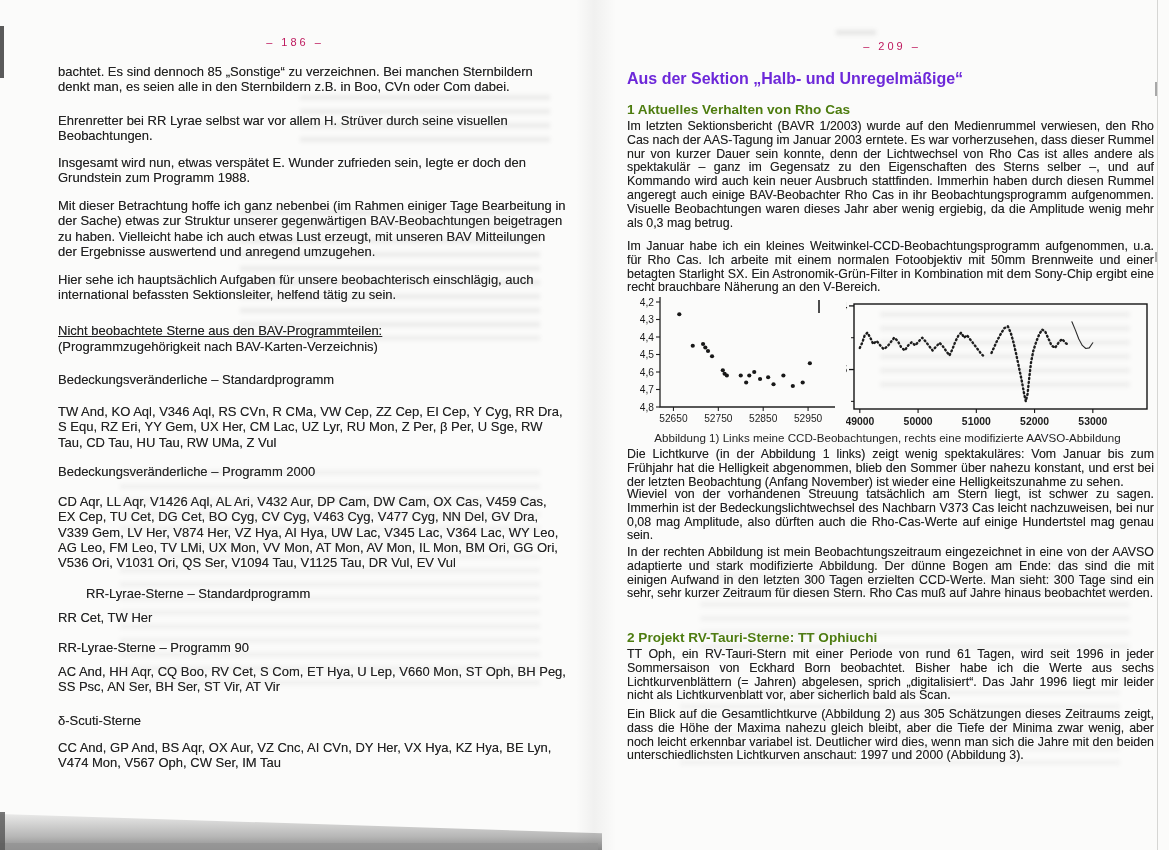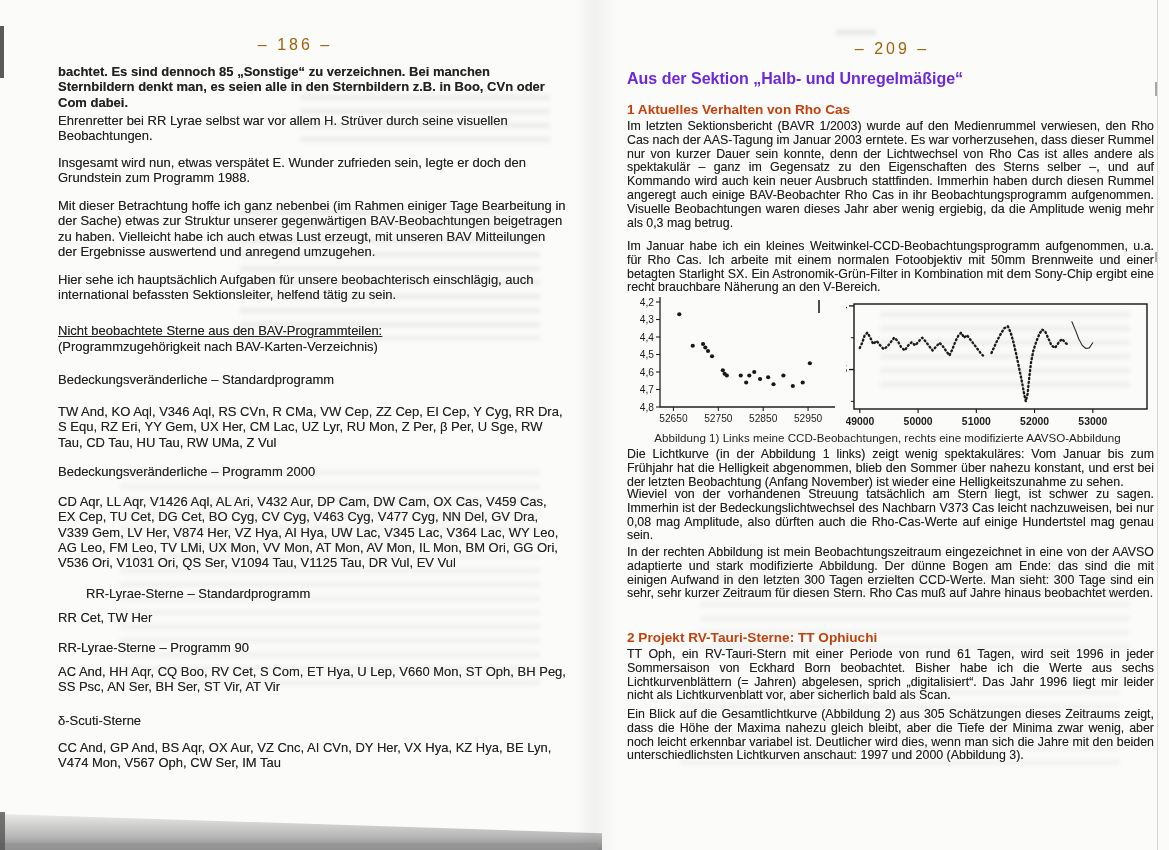--- a/index.html
+++ b/index.html
@@ -2,25 +2,25 @@
 <html><head>
 <meta charset="utf-8">
 <style>
   html,body{margin:0;padding:0;background:#e8e8e6;}
   .scan{position:relative;width:1169px;height:850px;background:#fbfbfa;overflow:hidden;
         font-family:"Liberation Sans","DejaVu Sans",sans-serif;color:#212121;}
   .page{position:absolute;top:0;height:850px;}
   .page-left{left:0;width:590px;}
   .page-right{left:590px;width:579px;}
   .abs{position:absolute;}
-  .pagenum{font-size:16px;letter-spacing:3px;color:#a16207;}
+  .pagenum{font-size:11px;letter-spacing:3px;color:#be185d;}
   .lp{font-size:13px;line-height:15.3px;color:#222;text-shadow:0 0 .4px rgba(50,50,50,.55);}
   .rp{font-size:12.4px;line-height:13.8px;text-align:justify;color:#1f1f1f;text-shadow:0 0 .4px rgba(50,50,50,.5);}
   .doc-title{font-size:16px;font-weight:700;text-align:left;color:#6d28d9;}
-  .sec-head{font-size:13.6px;font-weight:700;color:#c2410c;}
+  .sec-head{font-size:13.6px;font-weight:700;color:#4d7c0f;}
   .u{text-decoration:underline;}
   .caption{font-size:11.6px;text-align:center;color:#242424;}
   .gutter{position:absolute;left:576px;top:0;width:40px;height:850px;
           background:linear-gradient(90deg,rgba(0,0,0,0),rgba(0,0,0,.045) 45%,rgba(0,0,0,0));}
   .shadow-bl{position:absolute;left:0;top:806px;width:602px;height:44px;
              background:linear-gradient(180deg,rgba(0,0,0,0),rgba(125,125,125,.55) 70%,rgba(100,100,100,.75));
              clip-path:polygon(0 18%,100% 62%,100% 100%,0 100%);}
   .shadow-bl2{position:absolute;left:0;top:843px;width:598px;height:7px;background:#949494;opacity:.75;}
   .notch-tl{position:absolute;left:0;top:26px;width:4px;height:52px;background:#3d3d3d;opacity:.85;}
   .sliver-bl{position:absolute;left:0;top:812px;width:5px;height:38px;background:#555;opacity:.8;}
@@ -32,21 +32,21 @@
   svg text{font-family:"Liberation Sans","DejaVu Sans",sans-serif;fill:#1c1c1c;}
 </style>
 </head>
 <body>
 
 <div class="scan">
 
   <div class="page page-left">
     <div class="abs pagenum" style="left:0;top:36px;width:590px;text-align:center;">–  186  –</div>
 
-    <p class="abs lp" style="left:58px;top:64px;width:508px;margin:0;font-weight:bold;">bachtet. Es sind dennoch 85 „Sonstige“ zu verzeichnen. Bei manchen Sternbildern denkt man, es seien alle in den Sternbildern z.B. in Boo, CVn oder Com dabei.</p>
+    <p class="abs lp" style="left:58px;top:64px;width:508px;margin:0;">bachtet. Es sind dennoch 85 „Sonstige“ zu verzeichnen. Bei manchen Sternbildern denkt man, es seien alle in den Sternbildern z.B. in Boo, CVn oder Com dabei.</p>
     <p class="abs lp" style="left:58px;top:113px;width:508px;margin:0;">Ehrenretter bei RR Lyrae selbst war  vor allem H. Strüver durch seine visuellen Beobachtungen.</p>
     <p class="abs lp" style="left:58px;top:155px;width:508px;margin:0;">Insgesamt wird nun, etwas verspätet  E. Wunder zufrieden sein, legte er doch den Grundstein zum Programm 1988.</p>
     <p class="abs lp" style="left:58px;top:198px;width:508px;margin:0;">Mit dieser Betrachtung hoffe ich ganz nebenbei (im Rahmen einiger Tage Bearbeitung in der Sache) etwas zur Struktur unserer gegenwärtigen BAV-Beobachtungen beigetragen zu haben. Vielleicht habe ich auch etwas Lust erzeugt, mit unseren BAV Mitteilungen der Ergebnisse auswertend und anregend umzugehen.</p>
     <p class="abs lp" style="left:58px;top:272px;width:508px;margin:0;">Hier sehe ich hauptsächlich Aufgaben für unsere beobachterisch einschlägig, auch international  befassten Sektionsleiter,  helfend tätig zu sein.</p>
 
     <div class="abs lp u" style="left:58px;top:323px;width:508px;">Nicht beobachtete Sterne aus den BAV-Programmteilen:</div>
     <div class="abs lp" style="left:58px;top:339px;width:508px;">(Programmzugehörigkeit nach BAV-Karten-Verzeichnis)</div>
 
     <div class="abs lp" style="left:58px;top:372px;width:508px;">Bedeckungsveränderliche – Standardprogramm</div>
     <div class="abs lp" style="left:58px;top:404px;width:508px;">TW And, KO Aql, V346 Aql, RS CVn, R CMa, VW Cep, ZZ Cep, EI Cep, Y Cyg, RR Dra, S Equ, RZ Eri, YY Gem, UX Her, CM Lac, UZ Lyr, RU Mon, Z Per, β Per, U Sge, RW Tau, CD Tau, HU Tau, RW UMa, Z Vul</div>

